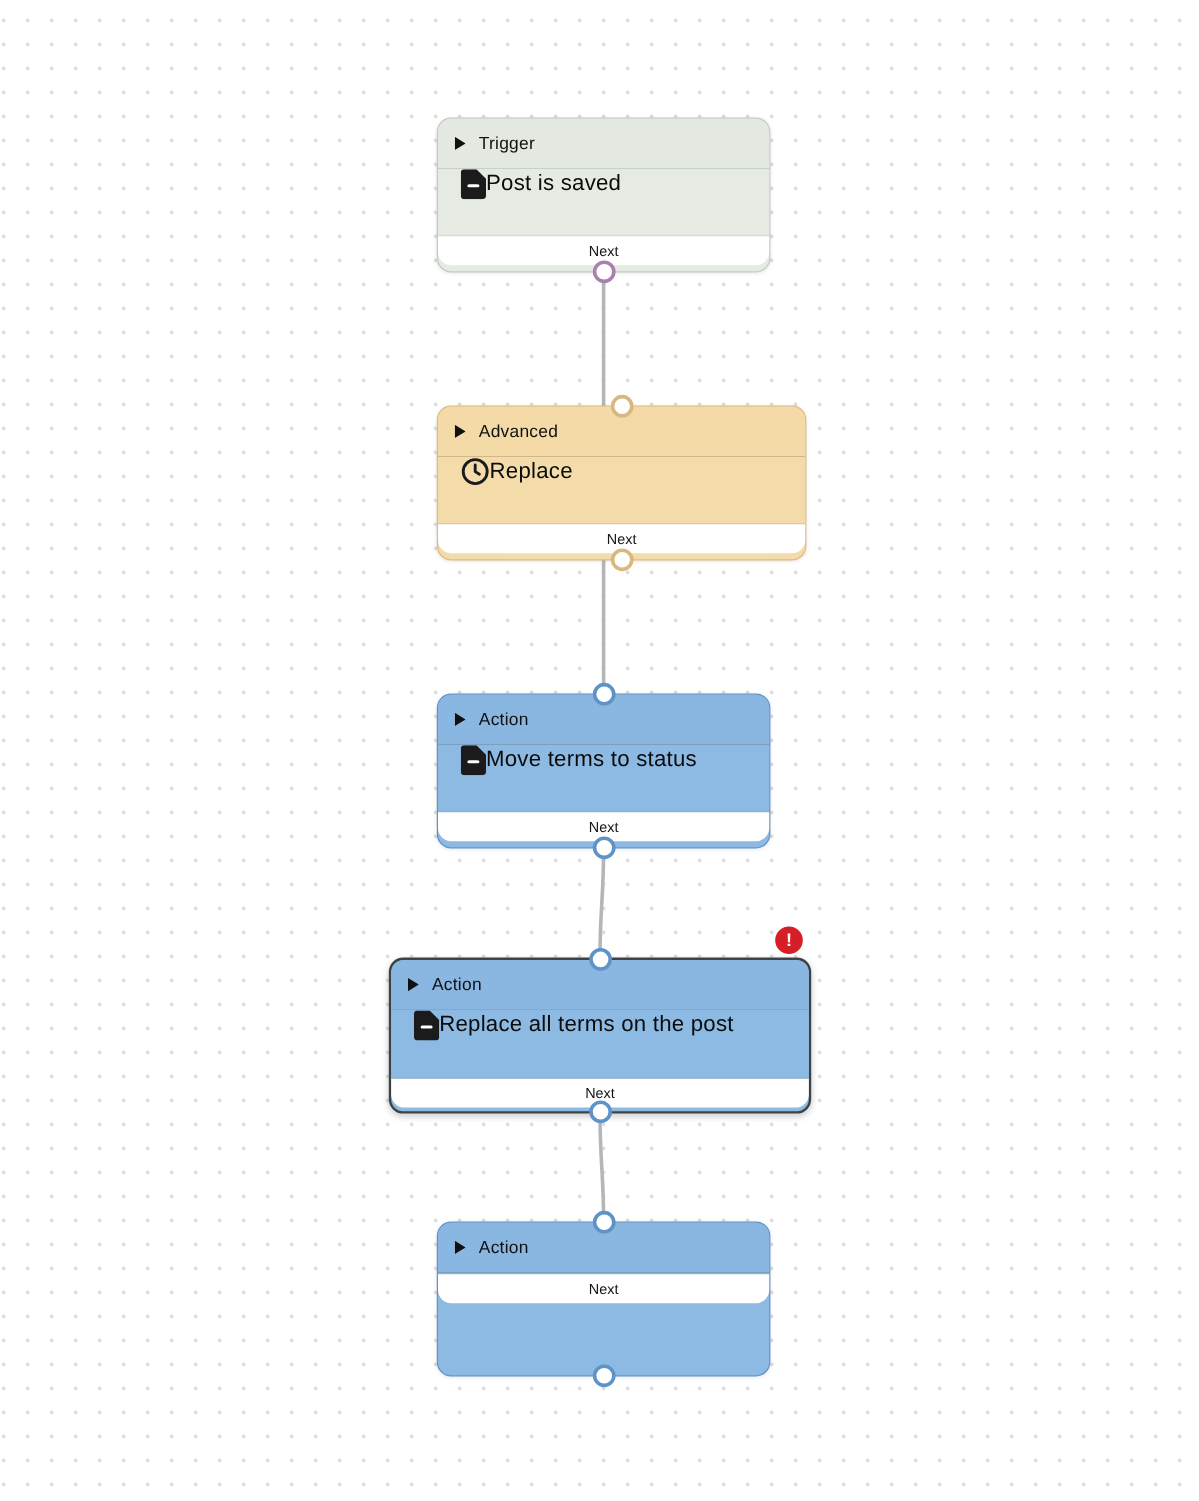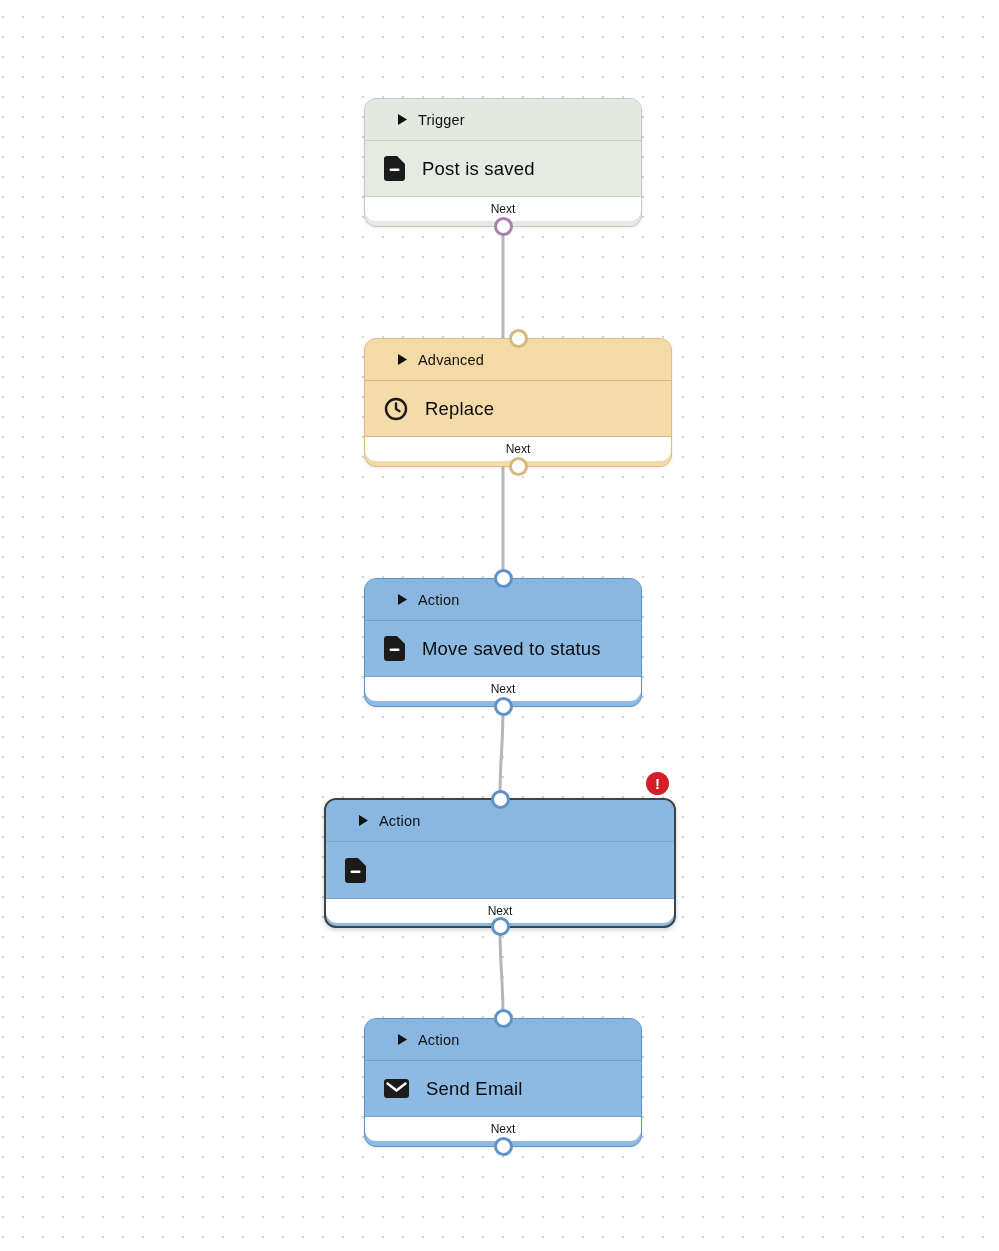--- a/index.html
+++ b/index.html
@@ -34,32 +34,31 @@
   }
   .node.selected {
     border: 2px solid #3e4347;
     box-shadow: 0 2px 5px rgba(0,0,0,0.18);
   }
   .node-header {
     display: flex;
     align-items: center;
     gap: 11px;
     height: 41px;
-    padding: 0 33px;
+    padding: 0 14px;
     background: var(--header-bg, #eee);
     border-bottom: 1px solid var(--divider, #bbb);
     border-radius: 11px 11px 0 0;
     font-size: 14.5px;
     color: #101010;
     letter-spacing: 0.2px;
   }
   .node-body {
     display: flex;
-    align-items: center;
-    gap: 17px;
+    align-items: flex-start;
     height: 55px;
     padding: 0 19px;
     background: var(--body-bg, #eee);
     font-size: 18.5px;
     color: #0b0b0b;
     letter-spacing: 0.2px;
   }
   .node.selected .node-body { height: 56px; }
   .node-footer {
     background: var(--footer-bg, #fff);
@@ -176,21 +175,21 @@
       </span>
       <span>Action</span>
     </header>
     <div class="node-body">
       <span class="glyph">
         <svg width="21" height="25" viewBox="0 0 21 25">
           <path d="M3 0 h10 l8 8 v14 a3 3 0 0 1 -3 3 h-15 a3 3 0 0 1 -3 -3 v-19 a3 3 0 0 1 3 -3 z" fill="#1b1b1b"></path>
           <rect x="5.5" y="12.5" width="10" height="2.6" rx="1.3" fill="#ffffff"></rect>
         </svg>
       </span>
-      <span>Move saved to status</span>
+      <span>Move terms to status</span>
     </div>
     <footer class="node-footer">Next</footer>
     <span class="handle bottom"></span>
   </article>
 
   <article class="node selected" id="node-3" style="--header-bg: #8ab7e1; --body-bg: #8dbae3; --footer-bg: #ffffff; --border: #3e4347; --divider: #7fa0bd; --handle: #5f93c8;">
     <span class="error-badge">!</span>
     <span class="handle top"></span>
     <header class="node-header">
       <span class="glyph">
@@ -200,41 +199,33 @@
       </span>
       <span>Action</span>
     </header>
     <div class="node-body">
       <span class="glyph">
         <svg width="21" height="25" viewBox="0 0 21 25">
           <path d="M3 0 h10 l8 8 v14 a3 3 0 0 1 -3 3 h-15 a3 3 0 0 1 -3 -3 v-19 a3 3 0 0 1 3 -3 z" fill="#1b1b1b"></path>
           <rect x="5.5" y="12.5" width="10" height="2.6" rx="1.3" fill="#ffffff"></rect>
         </svg>
       </span>
+      <span>Replace all terms on the post</span>
     </div>
     <footer class="node-footer">Next</footer>
     <span class="handle bottom"></span>
   </article>
 
   <article class="node" id="node-4" style="--header-bg: #8ab7e1; --body-bg: #8dbae3; --footer-bg: #ffffff; --border: #5f93c8; --divider: #7fa0bd; --handle: #5f93c8;">
     <span class="handle top"></span>
     <header class="node-header">
       <span class="glyph">
         <svg width="9" height="11" viewBox="0 0 9 11">
             <polygon points="0,0 9,5.5 0,11" fill="#111"></polygon>
           </svg>
       </span>
       <span>Action</span>
     </header>
-    <div class="node-body">
-      <span class="glyph">
-        <svg width="25" height="19" viewBox="0 0 25 19">
-          <rect x="0" y="0" width="25" height="19" rx="3" fill="#1b1b1b"></rect>
-          <path d="M3.5 4.5 L12.5 11.5 L21.5 4.5" fill="none" stroke="#ffffff" stroke-width="2.4" stroke-linecap="round" stroke-linejoin="round"></path>
-        </svg>
-      </span>
-      <span>Send Email</span>
-    </div>
     <footer class="node-footer">Next</footer>
     <span class="handle bottom"></span>
   </article>
 
 </div>
 
 </body></html>

